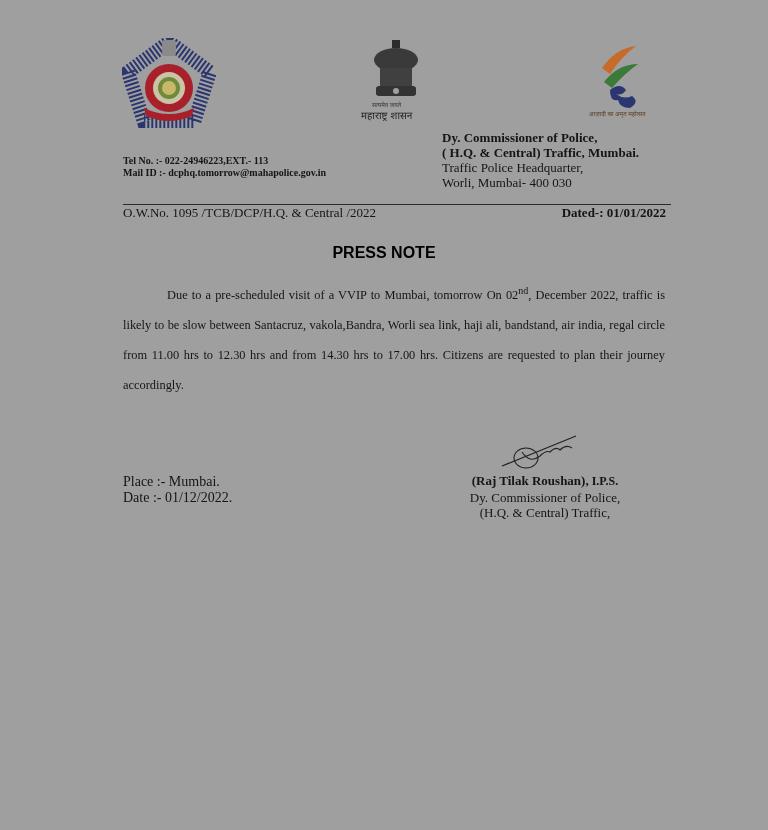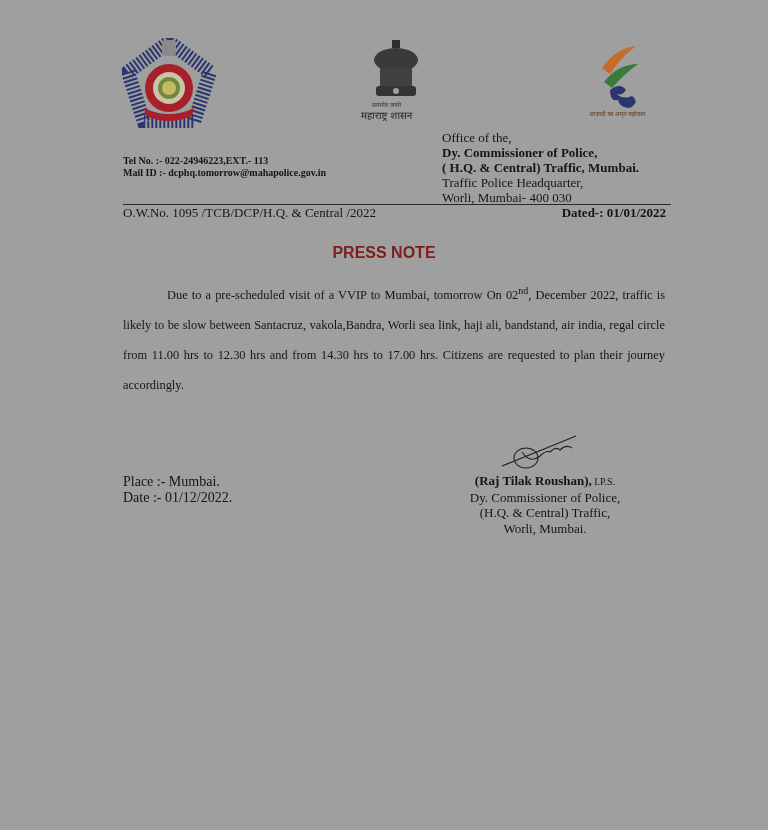--- a/index.html
+++ b/index.html
@@ -12,30 +12,30 @@
     }
     .abs { position: absolute; }
     .logo { position: absolute; }
     .rule { position: absolute; left: 123px; width: 548px; height: 1px; background: #2a2a2a; }
     .small-bold { font-weight: bold; font-size: 10px; }
     .addr { font-size: 13px; line-height: 15px; }
     .addr .b { font-weight: bold; }
     .title {
       position: absolute; left: 0; right: 0; top: 244px; text-align: center;
       font-family: "Liberation Sans", "DejaVu Sans", sans-serif;
-      font-weight: bold; font-size: 16px; color: #7f1d1d;
+      font-weight: bold; font-size: 16px; color: #000000;
     }
     .body-text {
       position: absolute; left: 123px; width: 542px; top: 276px;
       font-size: 12.4px; line-height: 30px; text-align: justify;
     }
     .body-text p { margin: 0; text-indent: 44px; }
     .sig-block { position: absolute; left: 440px; width: 210px; top: 473px; text-align: center; font-size: 13px; line-height: 15.5px; }
     .sig-block .name { font-weight: bold; }
-    .sig-block .ips { font-size: 10px; font-weight: normal; }
+    .sig-block .ips { font-size: 12px; font-weight: bold; }
     .place { position: absolute; left: 123px; top: 474px; font-size: 14px; line-height: 16px; }
   </style>
 </head>
 <body>
 
 <div class="logo" style="left:122px; top:38px; width:94px; height:90px;">
   <svg width="94" height="90" viewBox="0 0 94 90">
     <g fill="#2b3570">
       <polygon points="47,4 88,34 72,84 22,84 6,34" fill="none" stroke="#2b3570" stroke-width="14" stroke-dasharray="2 2"></polygon>
     </g>
@@ -66,21 +66,20 @@
     <path d="M8 40 Q22 22 42 22 Q28 32 16 46 Z" fill="#3c7a3a"></path>
     <path d="M14 48 Q24 40 30 48 Q26 54 20 52 Q28 58 36 54 Q44 60 34 66 Q24 66 22 58 Q14 60 14 48 Z" fill="#2b3570"></path>
   </svg>
 </div>
 <div class="abs" style="left:589px; top:110px; font-size:6px; color:#5a3a20;">आज़ादी का अमृत महोत्सव</div>
 
 <div class="abs small-bold" style="left:123px; top:155px;">Tel No. :- 022-24946223,EXT.- 113</div>
 <div class="abs small-bold" style="left:123px; top:167px;">Mail ID :- dcphq.tomorrow@mahapolice.gov.in</div>
 
 <div class="abs addr" style="left:442px; top:130px;">
-  <div>Office of the,</div>
   <div class="b">Dy. Commissioner of  Police,</div>
   <div class="b">( H.Q. &amp; Central) Traffic, Mumbai.</div>
   <div>Traffic Police Headquarter,</div>
   <div>Worli,  Mumbai- 400 030</div>
 </div>
 
 <div class="rule" style="top:204px;"></div>
 
 <div class="abs" style="left:123px; top:205px; font-weight:normal; font-size:13px;">O.W.No.  1095  /TCB/DCP/H.Q. &amp; Central /2022</div>
 <div class="abs" style="right:102px; top:205px; font-weight:bold; font-size:13px;">Dated-:  01/01/2022</div>
@@ -101,14 +100,13 @@
 
 <div class="place">
   <div>Place :- Mumbai.</div>
   <div>Date  :-  01/12/2022.</div>
 </div>
 
 <div class="sig-block">
   <div><span class="name">(Raj Tilak Roushan),</span><span class="ips"> I.P.S.</span></div>
   <div>Dy. Commissioner of Police,</div>
   <div>(H.Q. &amp; Central) Traffic,</div>
-  <div>Worli, Mumbai.</div>
 </div>
 
 </body></html>

